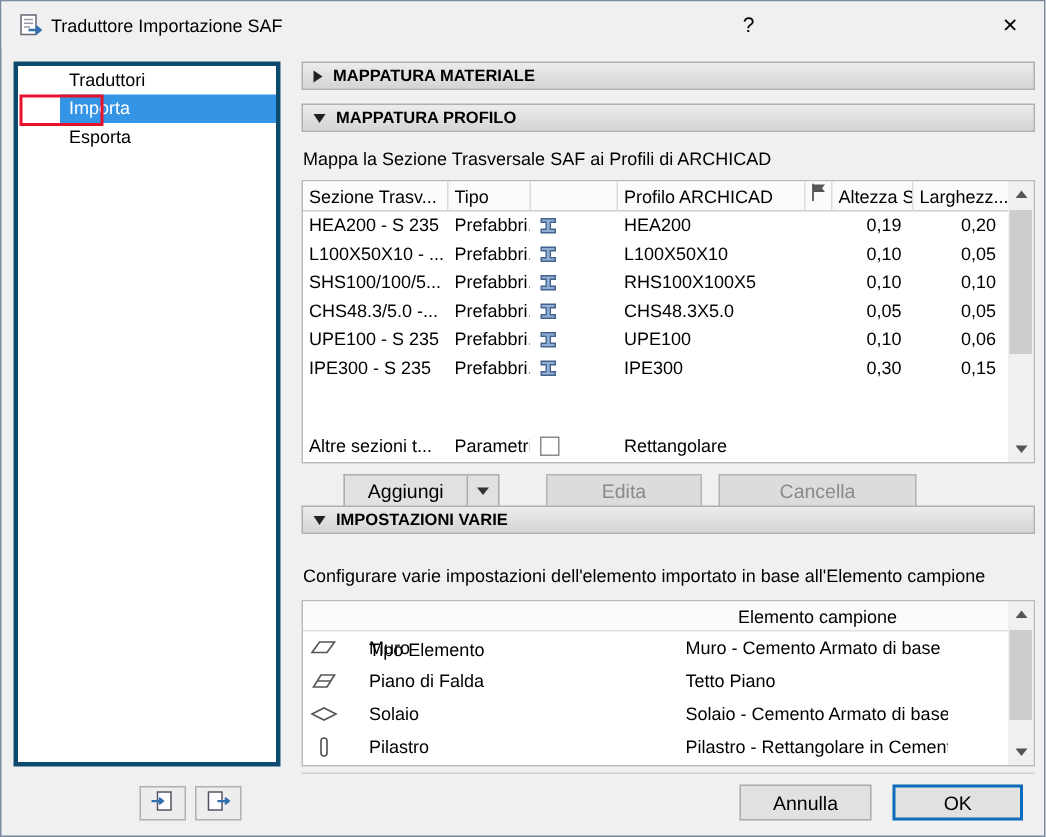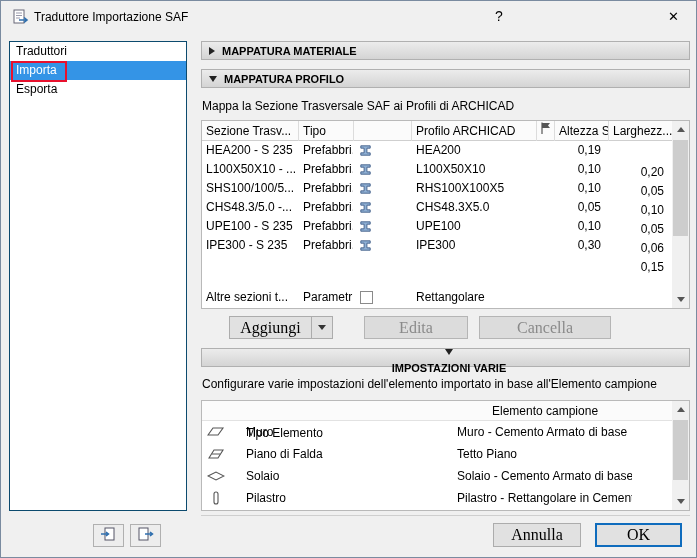--- a/index.html
+++ b/index.html
@@ -9,32 +9,32 @@
   .window { position:absolute; left:0; top:0; width:697px; height:558px; background:#f0f0f0; border:1px solid #7a8ba0; }
 
   
   .titlebar { position:absolute; left:0; top:0; right:0; height:31px; background:#f0f0f0; }
   .dialog-icon { position:absolute; left:10px; top:7px; width:18px; height:18px; }
   .title-text { position:absolute; left:33px; top:9px; font-size:12px; white-space:nowrap; }
   .help-btn { position:absolute; left:483px; top:0; width:30px; height:31px; text-align:center; line-height:31px; font-size:14px; cursor:default; }
   .close-btn { position:absolute; right:0; top:0; width:45px; height:31px; text-align:center; line-height:31px; font-size:13px; cursor:default; }
 
   
-  .sidebar { position:absolute; left:8px; top:40px; width:178px; height:470px; background:#fff; border:1px solid #0c4a6e; }
+  .sidebar { position:absolute; left:8px; top:40px; width:178px; height:470px; background:#fff; border:3px solid #0c4a6e;padding-left:28px; }
   .sidebar-header { height:19px; line-height:19px; padding:0 6px; }
   .sidebar-item { height:19px; line-height:19px; padding-left:6px; cursor:default; }
   .sidebar-item.selected { background:#3494e6; color:#fff; }
   .annotation-box { position:absolute; left:1px; top:19px; width:56px; height:21px; border:2px solid #e8112d; z-index:5; pointer-events:none; }
 
   .side-tool { position:absolute; top:523px; width:31px; height:23px; background:#ededed; border:1px solid #b0b0b0; display:flex; align-items:center; justify-content:center; padding:0; }
   #btnImp { left:92px; } #btnExp { left:129px; }
 
   
   .section-bar { position:absolute; left:200px; width:489px; height:19px; background:linear-gradient(#ececec,#d4d4d4); border:1px solid #b0b0b0; display:flex; align-items:center; gap:7px; padding-left:7px; font-weight:bold; font-size:11px; cursor:default; }
-  #secMat { top:40px; } #secProf { top:68px; } #secVar { top:347px;flex-direction:column; }
+  #secMat { top:40px; } #secProf { top:68px; } #secVar { top:336px; }
   .tri-right { width:0; height:0; border-top:4px solid transparent; border-bottom:4px solid transparent; border-left:6px solid #222; }
   .tri-down  { width:0; height:0; border-left:4px solid transparent; border-right:4px solid transparent; border-top:6px solid #222; }
 
   .desc { position:absolute; left:201px; white-space:nowrap; }
   #desc1 { top:98px; } #desc2 { top:376px; }
 
   
   .table1 { position:absolute; left:200px; top:119px; width:489px; height:189px; background:#fff; border:1px solid #b9b9b9; }
   .t1-header { position:absolute; left:0; top:0; right:17px; height:20px; background:#fbfbfb; border-bottom:1px solid #cfcfcf; }
   .th { position:absolute; top:0; height:20px; line-height:20px; padding-left:4px; border-right:1px solid #dcdcdc; overflow:hidden; white-space:nowrap; }
@@ -47,37 +47,37 @@
   .th-c7 { left:407px; width:63px; border-right:none; }
   .t1-body { position:absolute; left:0; top:20px; right:17px; bottom:0; }
   .t1-row { position:relative; height:19px; cursor:default; }
   .t1-bottom { position:absolute; left:0; right:0; bottom:1px; }
   .tc { position:absolute; top:0; height:19px; line-height:19px; white-space:nowrap; overflow:hidden; }
   .t1-c1 { left:4px;   width:92px; }
   .t1-c2 { left:101px; width:50px; }
   .t1-c3i { left:156px; width:20px; top:2px; height:15px; line-height:normal; }
   .t1-c4 { left:214px; width:118px; }
   .t1-c6 { left:353px; width:46px; text-align:right; }
-  .t1-c7 { left:407px; width:55px; text-align:right;margin-top:22px; }
+  .t1-c7 { left:407px; width:55px; text-align:right; }
   .checkbox { position:absolute; left:158px; top:3px; width:13px; height:13px; background:#fff; border:1px solid #8a8a8a; }
 
   
   .vscroll { position:absolute; right:0; width:17px; background:#f0f0f0; }
   .vs1 { top:0; bottom:0; }
   .vs2 { top:0; bottom:0; }
   .vscroll .sarrow { position:absolute; left:0; width:17px; height:17px; display:flex; align-items:center; justify-content:center; }
   .vscroll .up { top:0; } .vscroll .down { bottom:0; }
   .arr-up   { width:0; height:0; border-left:4px solid transparent; border-right:4px solid transparent; border-bottom:5px solid #555; }
   .arr-down { width:0; height:0; border-left:4px solid transparent; border-right:4px solid transparent; border-top:5px solid #555; }
   .vscroll .thumb { position:absolute; left:1px; width:15px; background:#cdcdcd; }
   .vs1 .thumb { top:19px; height:96px; }
   .vs2 .thumb { top:19px; height:60px; }
 
   
-  .btn { height:23px; background:#e1e1e1; border:1px solid #acacac; font-family:Liberation Serif, serif; font-size:16px; color:#000; text-align:center; }
+  .btn { height:23px; background:#e1e1e1; border:1px solid #acacac; font-family:Liberation Sans, sans-serif; font-size:13px; color:#000; text-align:center; }
   .split { position:absolute; left:228px; top:315px; width:104px; height:23px; display:flex; }
   .split .main { width:82px; border-right:none; }
   .split .darr { width:22px; display:flex; align-items:center; justify-content:center; }
   .tri-down-sm { width:0; height:0; border-left:4px solid transparent; border-right:4px solid transparent; border-top:5px solid #333; }
   #editaBtn { position:absolute; left:363px; top:315px; width:104px; }
   #cancellaBtn { position:absolute; left:478px; top:315px; width:132px; }
   .disabled { background:#dcdcdc; border-color:#b5b5b5; color:#8a8a8a; }
 
   
   .table2 { position:absolute; left:200px; top:399px; width:489px; height:111px; background:#fff; border:1px solid #b9b9b9; }

